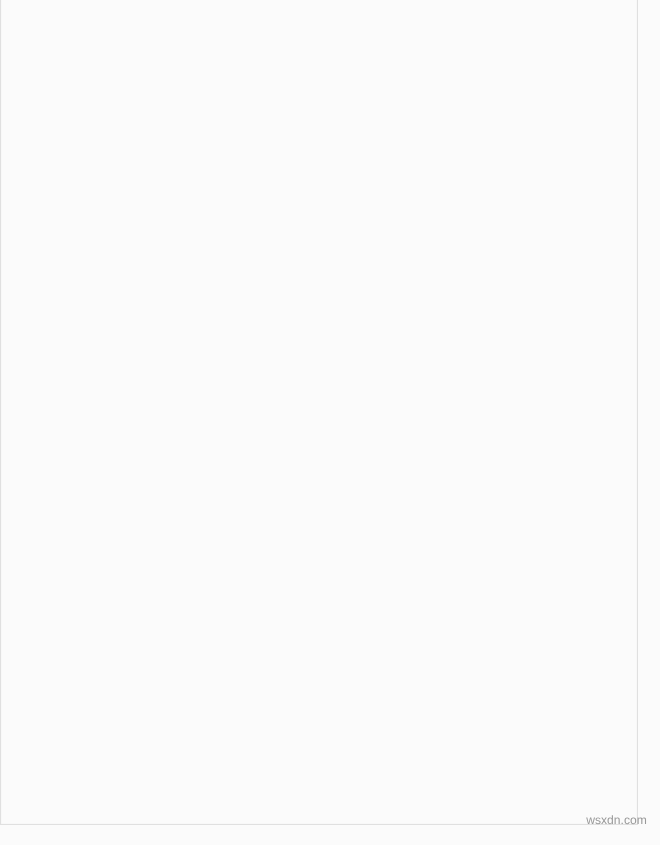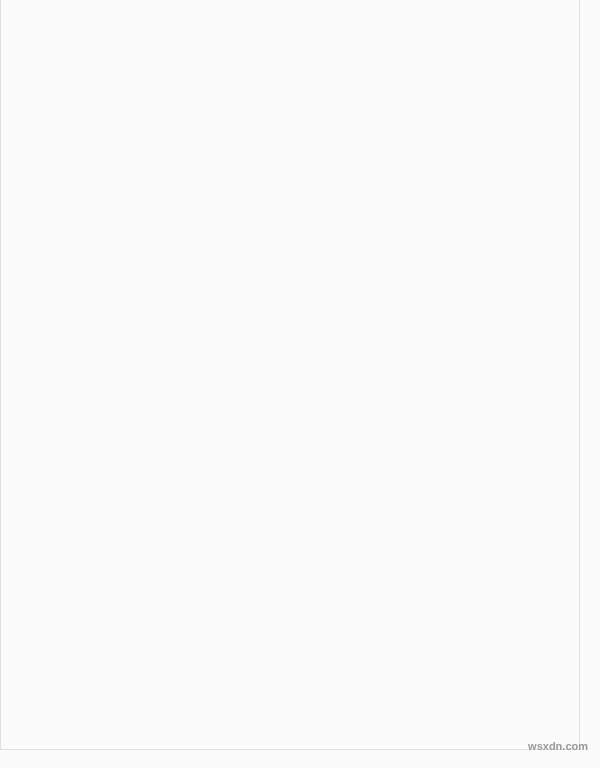--- a/index.html
+++ b/index.html
@@ -19,21 +19,20 @@
       overflow: hidden;
     }
     .watermark {
       position: fixed;
       bottom: 12px;
       right: 12px;
       font-family: Arial, sans-serif;
       font-size: 11px;
       color: #999;
       white-space: normal;
-      font-weight: bold;
     }
   </style>
 </head>
 <body>
 
 
 
 
 
 

